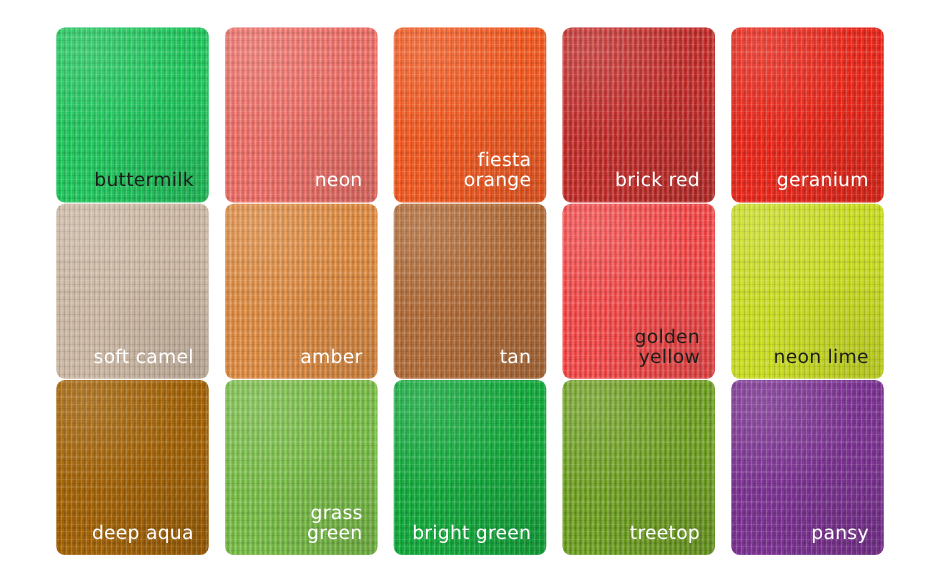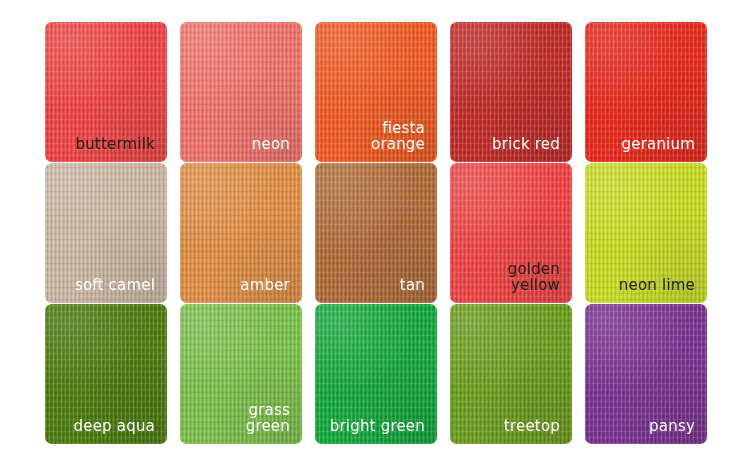--- a/index.html
+++ b/index.html
@@ -97,21 +97,21 @@
   }
 
   .swatch-label.light { color: #ffffff; }
   .swatch-label.dark  { color: #1d1d1b; }
 </style>
 </head>
 <body>
 
 <div id="palette-board">
   <div class="swatch-grid">
-      <div class="swatch" style="background-color: #ef4444;">
+      <div class="swatch" style="background-color: #22c55e;">
         <div class="texture"></div>
         <div class="shading"></div>
         <div class="swatch-label dark">buttermilk</div>
       </div>
       <div class="swatch" style="background-color: rgb(240, 115, 107);">
         <div class="texture"></div>
         <div class="shading"></div>
         <div class="swatch-label light">neon</div>
       </div>
       <div class="swatch" style="background-color: rgb(240, 90, 34);">
@@ -149,21 +149,21 @@
         <div class="texture"></div>
         <div class="shading"></div>
         <div class="swatch-label dark">golden
 yellow</div>
       </div>
       <div class="swatch" style="background-color: rgb(200, 219, 35);">
         <div class="texture"></div>
         <div class="shading"></div>
         <div class="swatch-label dark">neon lime</div>
       </div>
-      <div class="swatch" style="background-color: #4d7c0f; padding-left: 14px;">
+      <div class="swatch" style="background-color: #a16207; padding-left: 14px;">
         <div class="texture"></div>
         <div class="shading"></div>
         <div class="swatch-label light">deep aqua</div>
       </div>
       <div class="swatch" style="background-color: rgb(124, 192, 75);">
         <div class="texture"></div>
         <div class="shading"></div>
         <div class="swatch-label light">grass
 green</div>
       </div>

